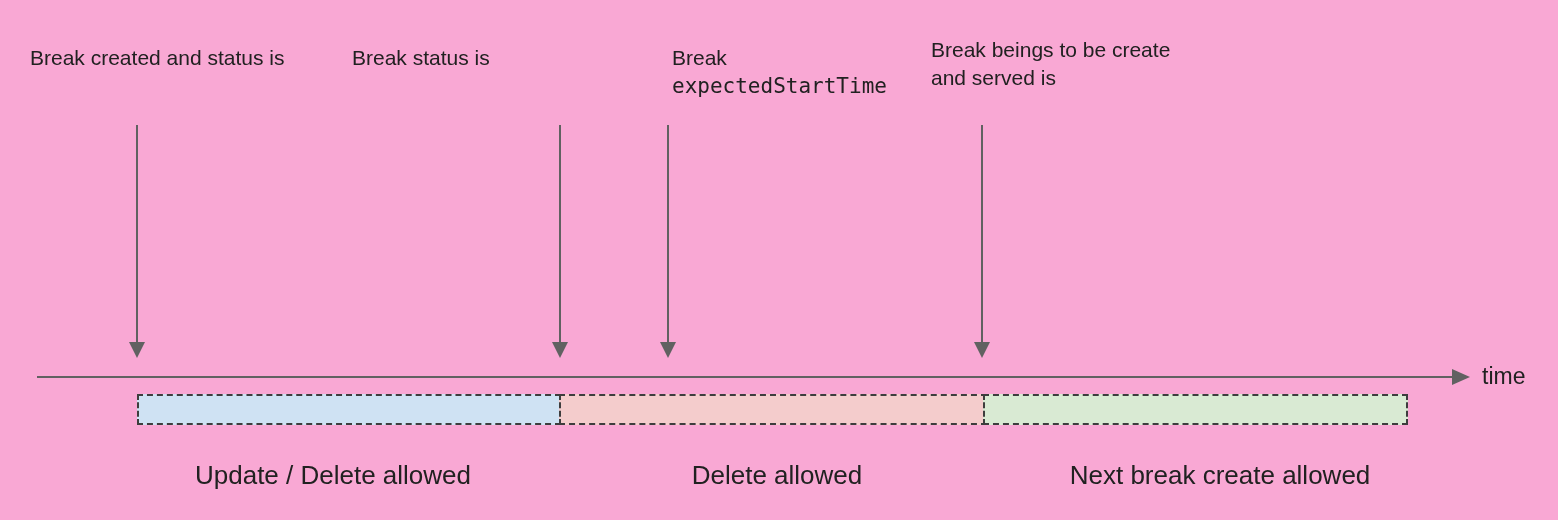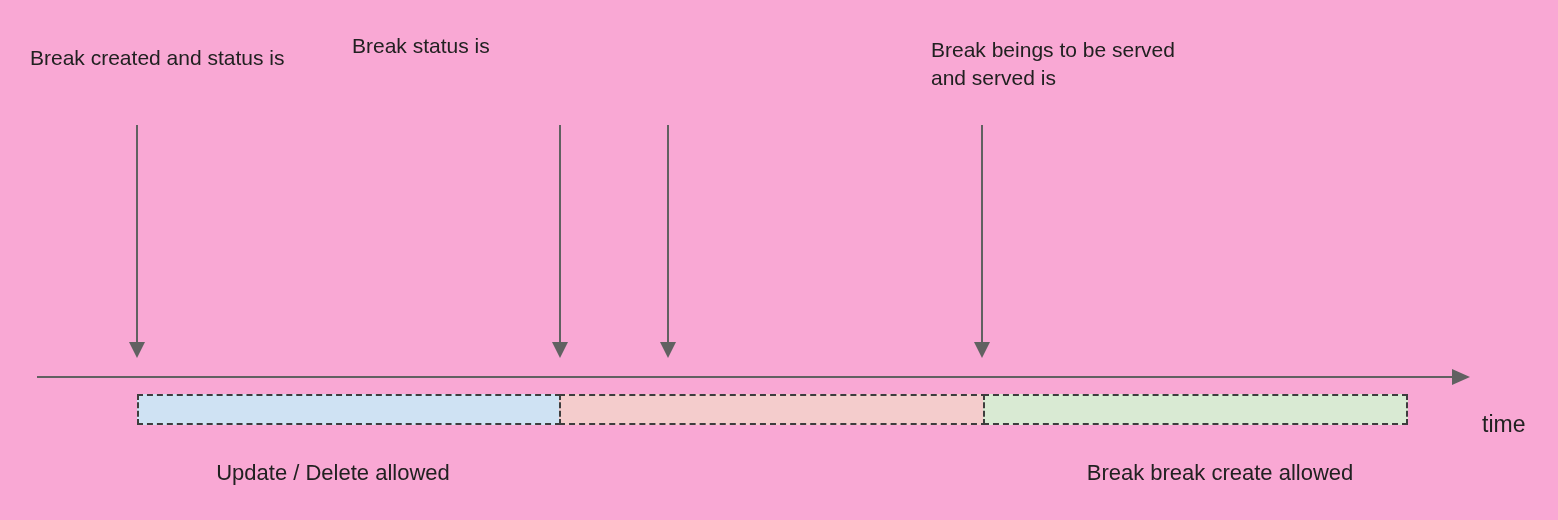--- a/index.html
+++ b/index.html
@@ -21,21 +21,21 @@
     line-height: 28px;
     color: #212121;
     white-space: nowrap;
   }
   .annotation .mono {
     font-family: "DejaVu Sans Mono", monospace;
     font-size: 21px;
     letter-spacing: 0px;
   }
   #ann-1 { left: 30px;  top: 44px; }
-  #ann-2 { left: 352px; top: 32px; }
+  #ann-2 { left: 352px; top: 44px; }
   #ann-3 { left: 672px; top: 44px; }
   #ann-4 { left: 931px; top: 36px; }
 
   
   .v-arrow { position: absolute; }
   .v-arrow .shaft {
     position: absolute;
     width: 2px;
     background: #616161;
     top: 0;
@@ -62,63 +62,66 @@
     border-top: 8px solid transparent;
     border-bottom: 8px solid transparent;
     border-left: 18px solid #616161;
   }
   .axis-label {
     position: absolute;
     left: 1482px; top: 363px;
     font-size: 23px;
     color: #212121;
     white-space: nowrap;
-    margin-top: 48px;
   }
 
   
   .segment {
     position: absolute;
     top: 394px;
     height: 31px;
     border: 2px dashed #3d3d3d;
   }
   #seg-0 { left: 137px; width: 424px; }
   #seg-1 { left: 559px; width: 428px; }
   #seg-2 { left: 983px; width: 425px; }
 
   
   .segment-label {
     position: absolute;
     top: 460px;
     transform: translateX(-50%);
-    font-size: 22px;
+    font-size: 26px;
     color: #212121;
     white-space: nowrap;
   }
   #seglab-0 { left: 333px; }
   #seglab-1 { left: 777px; }
   #seglab-2 { left: 1220px; }
 </style>
 </head>
 <body>
 
 <div class="canvas">
 
   <div class="annotation" id="ann-1">
     <div class="line sans">Break created and status is</div>
   </div>
 
   <div class="annotation" id="ann-2">
     <div class="line sans">Break status is</div>
   </div>
 
+  <div class="annotation" id="ann-3">
+    <div class="line sans">Break</div>
+    <div class="line mono">expectedStartTime</div>
+  </div>
 
   <div class="annotation" id="ann-4">
-    <div class="line sans">Break beings to be served</div>
+    <div class="line sans">Break beings to be create</div>
     <div class="line sans">and served is</div>
   </div>
 
   <div class="v-arrow">
     <div class="shaft" style="left:136px; top:125px; height:218px;"></div>
     <div class="head" style="left:129px; top:342px;"></div>
   </div>
   <div class="v-arrow">
     <div class="shaft" style="left:559px; top:125px; height:218px;"></div>
     <div class="head" style="left:552px; top:342px;"></div>
@@ -134,15 +137,16 @@
 
   <div class="axis-line"></div>
   <div class="axis-head"></div>
   <div class="axis-label">time</div>
 
   <div class="segment" id="seg-0" style="background-color: rgb(207, 226, 243);"></div>
   <div class="segment" id="seg-1" style="background-color: rgb(244, 204, 204);"></div>
   <div class="segment" id="seg-2" style="background-color: rgb(217, 234, 211);"></div>
 
   <div class="segment-label" id="seglab-0">Update / Delete allowed</div>
-  <div class="segment-label" id="seglab-2">Break break create allowed</div>
+  <div class="segment-label" id="seglab-1">Delete allowed</div>
+  <div class="segment-label" id="seglab-2">Next break create allowed</div>
 
 </div>
 
 </body></html>

